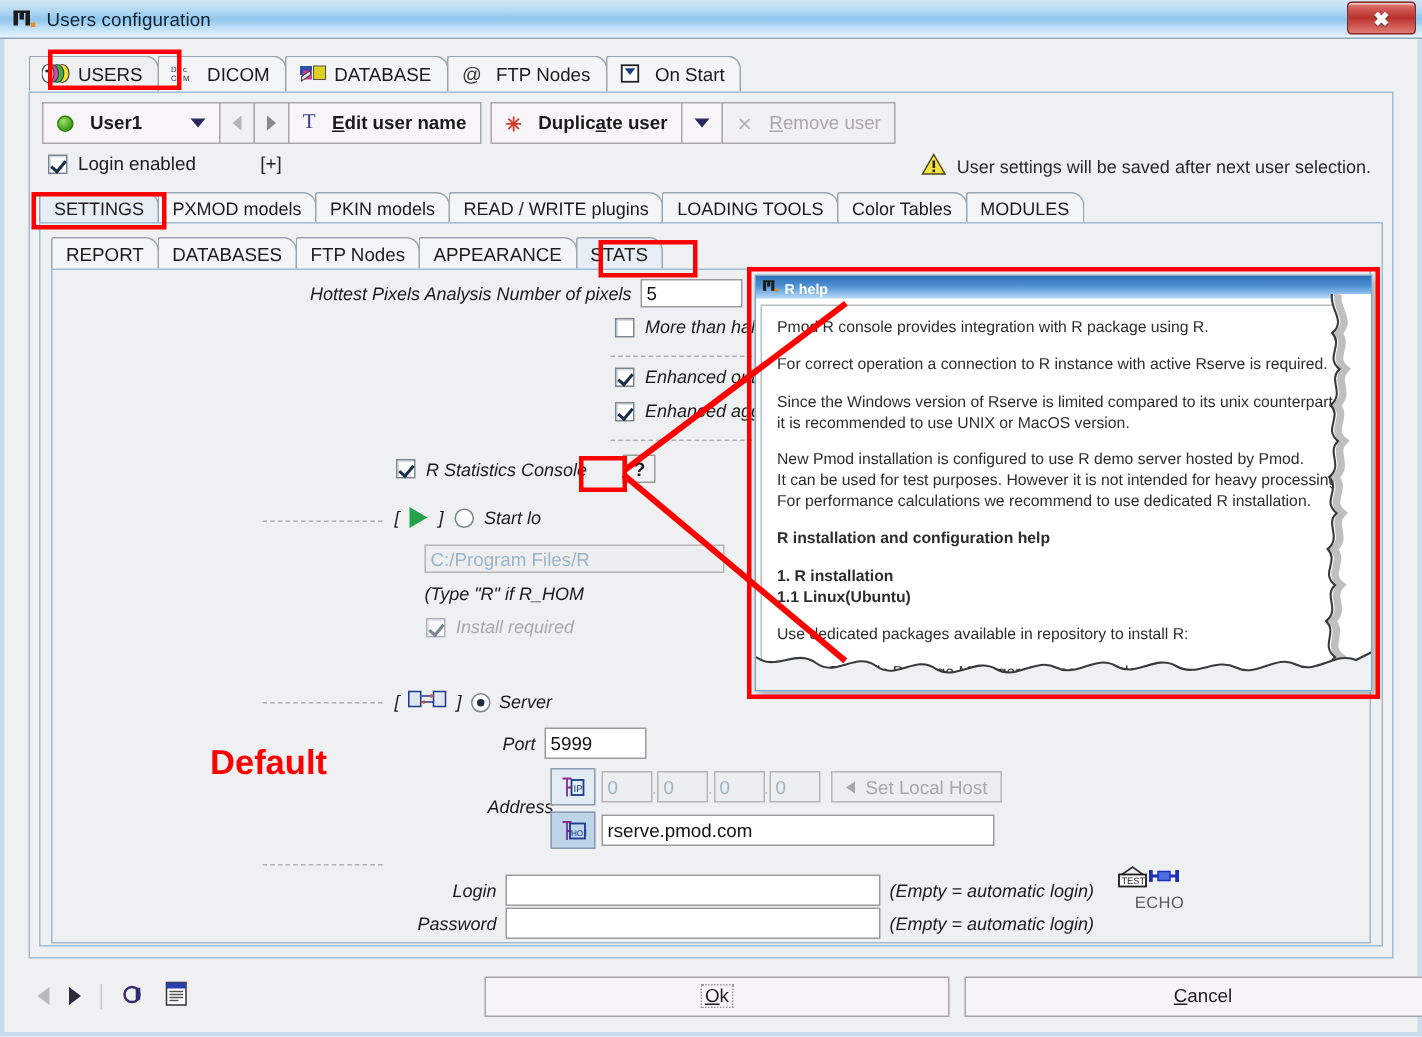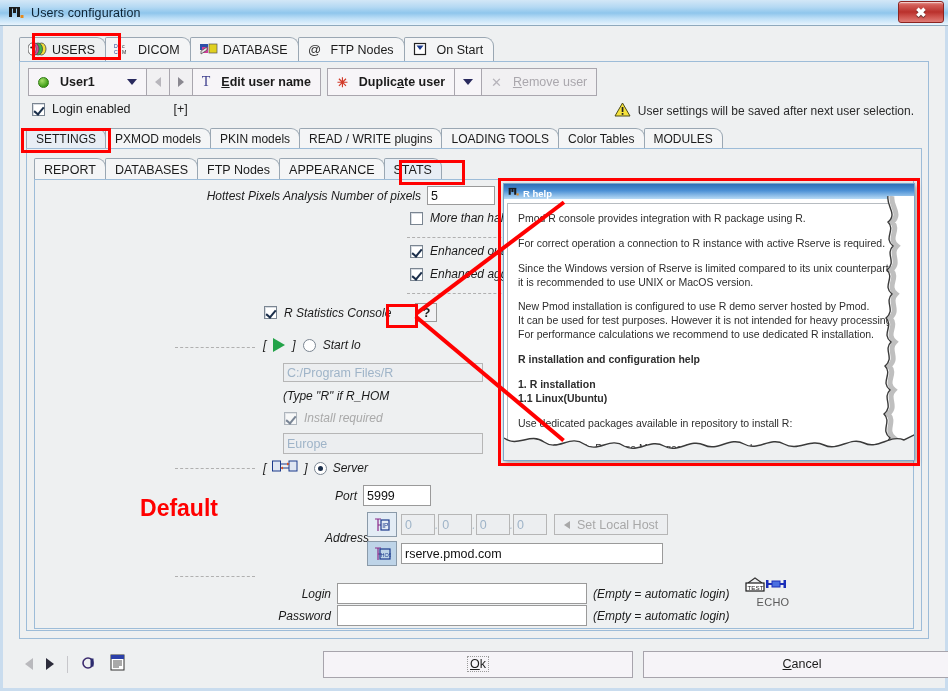--- a/index.html
+++ b/index.html
@@ -464,21 +464,20 @@
           </div>
 
           <input class="txt ghost" style="position: absolute; left: 248px; top: 183px; width: 200px;" value="C:/Program Files/R">
           <div class="lbl" style="position:absolute; left:248px; top:209px;">(Type "R" if R_HOM</div>
 
           <div class="frow" style="left:249px; top:231px; gap:7px;">
             <span class="cb on" style="opacity:.55"></span>
             <span class="lbl" style="color:#a9a9a9">Install required</span>
           </div>
 
-          <input class="txt ghost" style="position: absolute; left: 248px; top: 253px; width: 200px; height: 21px;" value="Europe">
 
           <div class="dash" style="position:absolute; left:140px; top:288px; width:80px;"></div>
 
           <div class="frow" style="left:228px; top:280px; gap:6px;">
             <span class="lbl">[</span>
             <span>
               <svg width="26" height="13" viewBox="0 0 26 13">
                 <rect x="0.5" y="1" width="8" height="10" fill="#dfe6f2" stroke="#1b3a8c" stroke-width="1"></rect>
                 <rect x="17" y="1" width="8" height="10" fill="#dfe6f2" stroke="#1b3a8c" stroke-width="1"></rect>
                 <path d="M9 4 h8 M9 8 h8" stroke="#1b3a8c" stroke-width="1"></path>

